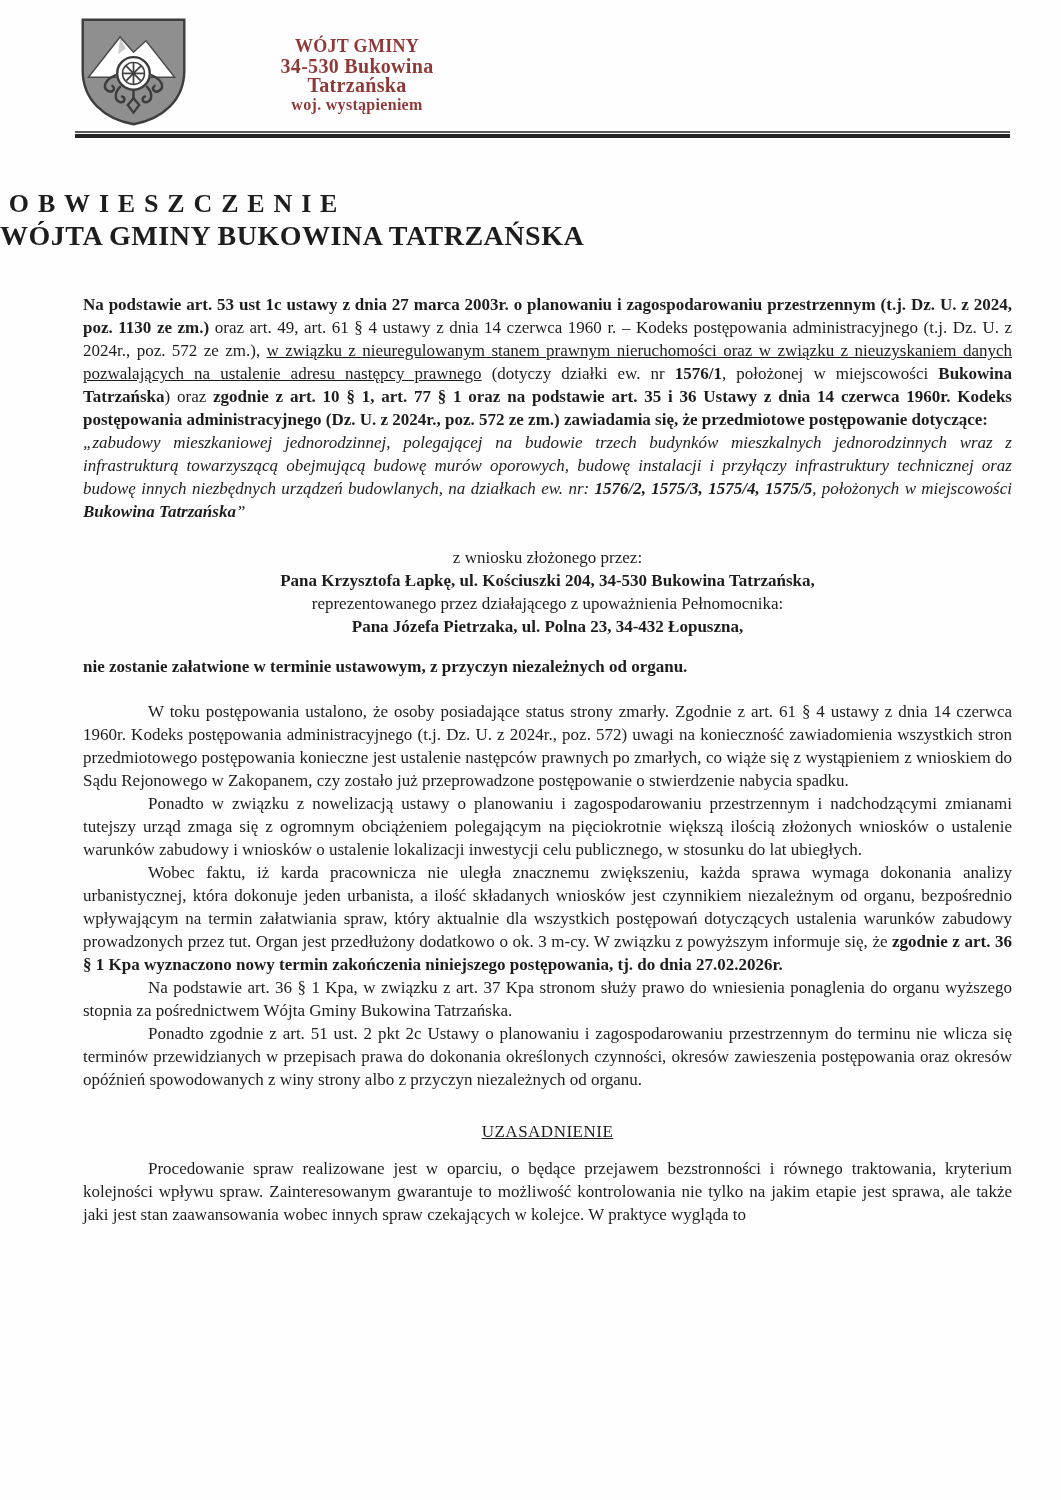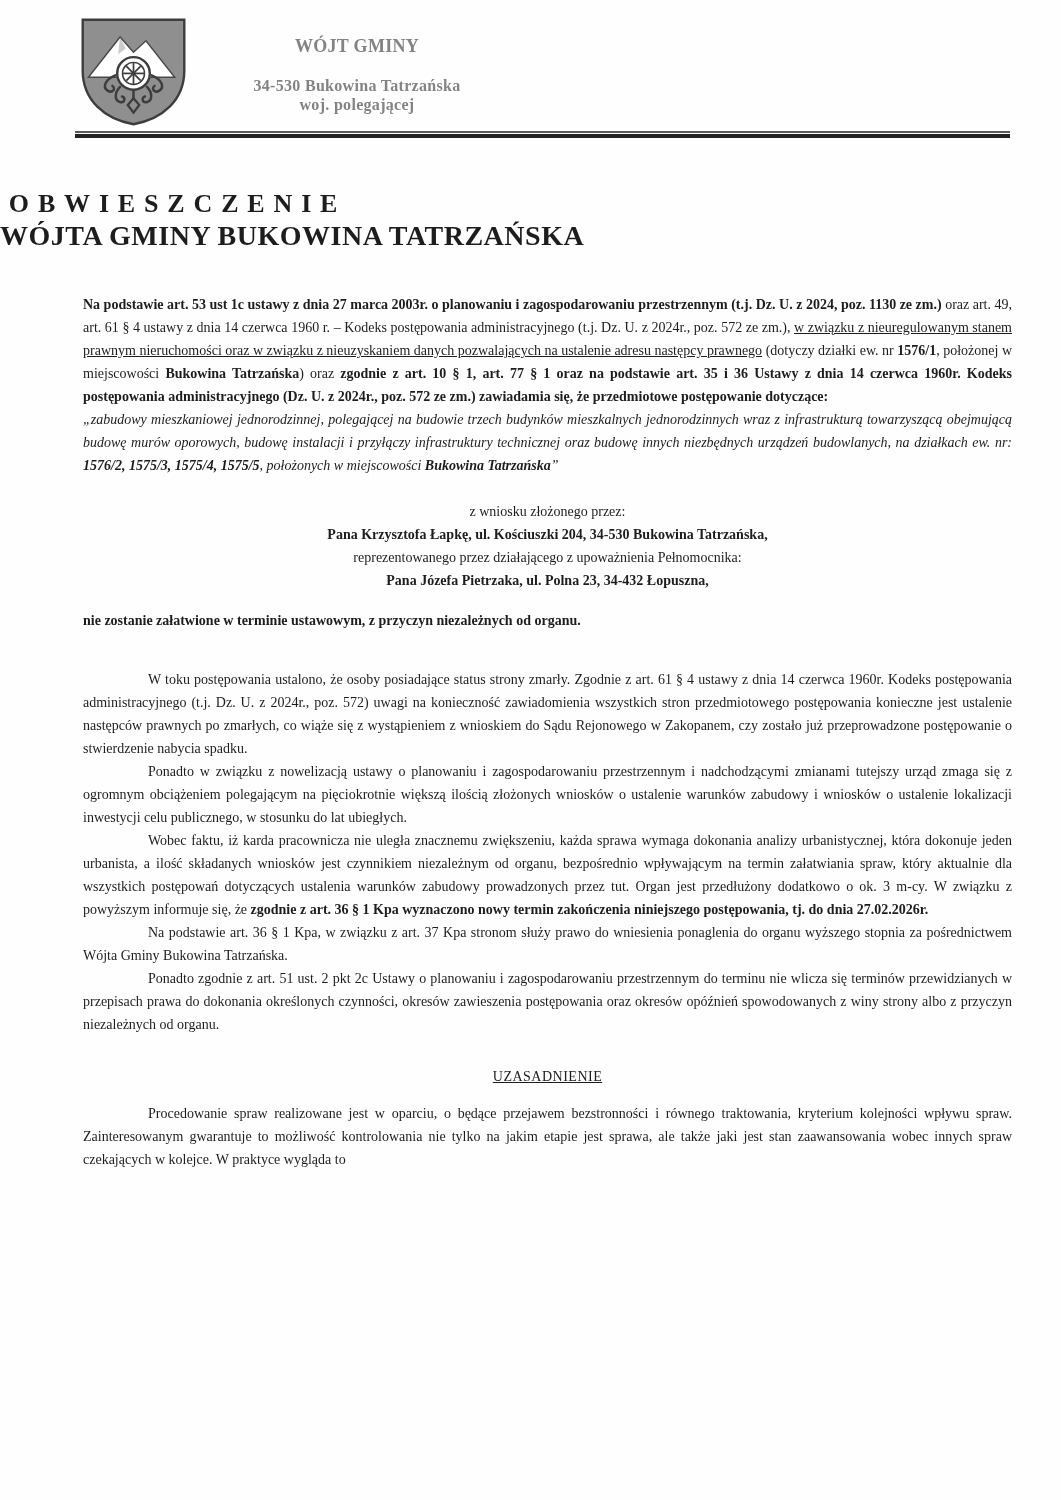--- a/index.html
+++ b/index.html
@@ -15,46 +15,46 @@
   }
   
   .hdr{position:relative;height:133px;}
   .crest{position:absolute;left:76px;top:15px;width:115px;height:113px;}
   .stamp{
     position:absolute;left:232px;top:36px;width:250px;
     text-align:center;font-weight:bold;opacity:.88;
     letter-spacing:.3px;
   }
   .stamp .s1{font-size:18px;line-height:21px;}
-  .stamp .s2{font-size:16px;line-height:19px;margin-top:19px;}
+  .stamp .s2{font-size:20px;line-height:19px;}
   .stamp .s3{font-size:16px;line-height:19px;}
   .rule{position:absolute;left:75px;right:51px;top:131px;}
   .rule .thin{height:2px;background:#5a5a5a;}
   .rule .thick{height:4px;background:#232323;margin-top:1px;}
   
   .ref-row{
     display:flex;justify-content:space-between;
     margin:36px 51px 0 83px;
     font-size:19px;line-height:23px;
   }
   
   .title{margin-top:55px;text-align:left;font-weight:bold;}
   .title .t1{font-size:26px;line-height:31px;letter-spacing:.34em;text-indent:.34em;}
   .title .t2{font-size:28px;line-height:33px;letter-spacing:.5px;}
   
-  .body{margin:0 49px 0 83px;font-size:14px;line-height:23px;}
+  .body{margin:0 49px 0 83px;font-size:17px;line-height:23px;}
   p{margin:0;}
   .just{text-align:justify;}
   .indent{text-indent:65px;}
   .legal{margin-top:41px;}
   .quote{}
   .applicant{margin-top:23px;text-align:center;}
   .applicant div{line-height:23px;}
   .statement{margin-top:17px;font-weight:bold;}
-  .bodyblock{margin-top:36px;}
+  .bodyblock{margin-top:22px;}
   .uzas{margin-top:29px;text-align:center;}
   .uzas span{text-decoration:underline;letter-spacing:.5px;}
   .after-uzas{margin-top:14px;font-family:Liberation Serif, serif;}
   
   .st-b{font-weight:bold;}
   .st-i{font-style:italic;}
   .st-u{text-decoration:underline;}
   .b{font-weight:bold;}
 </style>
 </head>
@@ -79,24 +79,24 @@
         <g fill="none" stroke="#3d3d3d" stroke-width="2.6" stroke-linecap="round">
           <path d="M41 62 C31 66 27 74 33 78 C38 81 42 76 38 73"></path>
           <path d="M79 62 C89 66 93 74 87 78 C82 81 78 76 82 73"></path>
           <path d="M46 74 C40 80 40 88 46 90 C51 91 52 85 48 84"></path>
           <path d="M74 74 C80 80 80 88 74 90 C69 91 68 85 72 84"></path>
           <path d="M60 78 L60 86"></path>
         </g>
         <path d="M60 86 L66 93 L60 101 L54 93 Z" fill="none" stroke="#3d3d3d" stroke-width="2.4"></path>
       </svg>
     </div>
-    <div class="stamp" style="color:#737373;">
+    <div class="stamp" style="color:#7f1d1d;">
       <div class="s1">WÓJT GMINY</div>
       <div class="s2">34-530 Bukowina Tatrzańska</div>
-      <div class="s3">woj. polegającej</div>
+      <div class="s3">woj. wystąpieniem</div>
     </div>
     <div class="rule">
       <div class="thin"></div>
         <div class="thick"></div>
     </div>
   </div>
 
 
   <div class="title">
     <div class="t1">OBWIESZCZENIE</div>

